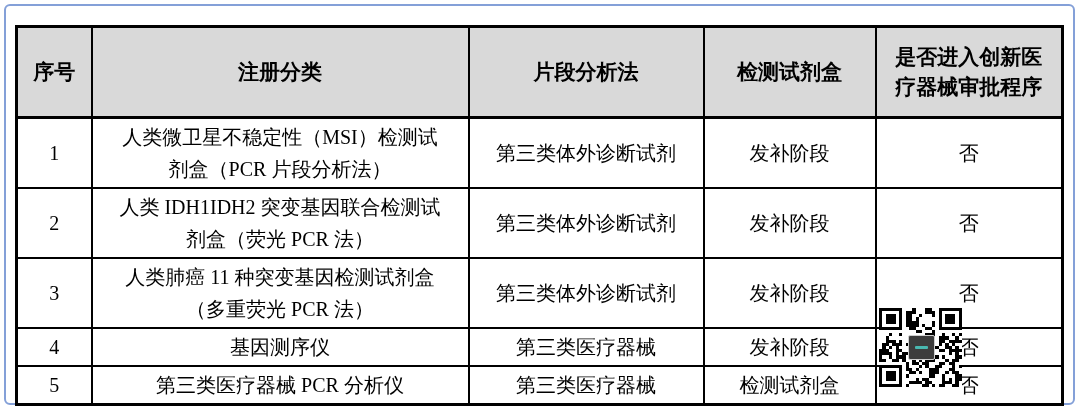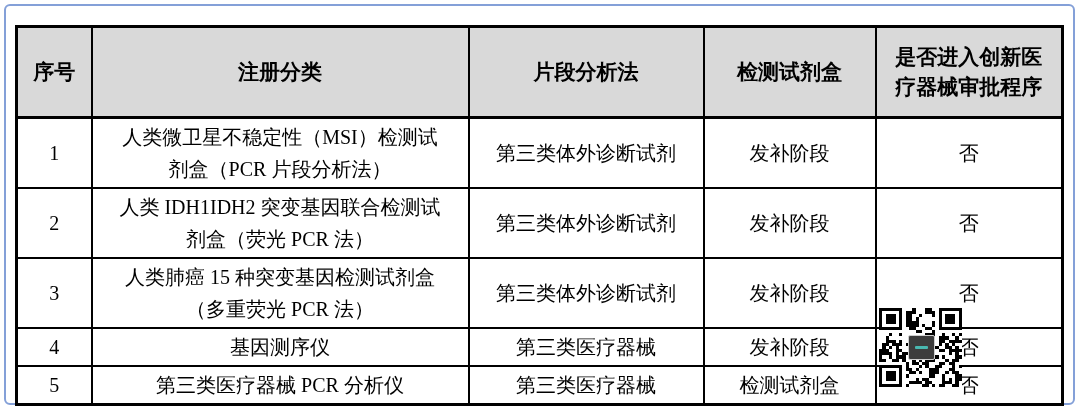--- a/index.html
+++ b/index.html
@@ -75,21 +75,21 @@
       </tr>
       <tr class="r-tall">
         <td>2</td>
         <td class="c-name">人类 IDH1IDH2 突变基因联合检测试剂盒（荧光 PCR 法）</td>
         <td>第三类体外诊断试剂</td>
         <td>发补阶段</td>
         <td>否</td>
       </tr>
       <tr class="r-tall">
         <td>3</td>
-        <td class="c-name">人类肺癌 15 种突变基因检测试剂盒（多重荧光 PCR 法）</td>
+        <td class="c-name">人类肺癌 11 种突变基因检测试剂盒（多重荧光 PCR 法）</td>
         <td>第三类体外诊断试剂</td>
         <td>发补阶段</td>
         <td>否</td>
       </tr>
       <tr class="r-short">
         <td>4</td>
         <td class="c-name">基因测序仪</td>
         <td>第三类医疗器械</td>
         <td>发补阶段</td>
         <td>否</td>

